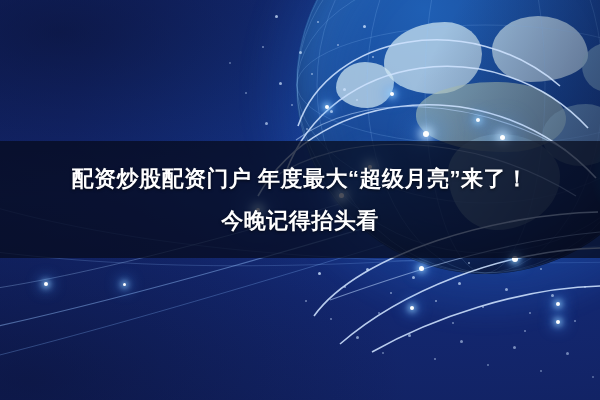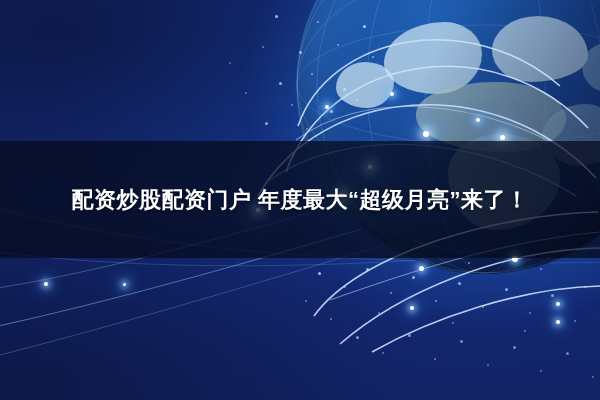--- a/index.html
+++ b/index.html
@@ -271,15 +271,16 @@
     <div class="dot" style="left:452px;top:322px;width:2px;height:2px;opacity:.5;"></div>
     <div class="dot" style="left:524px;top:330px;width:2px;height:2px;opacity:.5;"></div>
     <div class="dot" style="left:468px;top:262px;width:2px;height:2px;opacity:.6;"></div>
     <div class="dot" style="left:540px;top:268px;width:2px;height:2px;opacity:.55;"></div>
     <div class="dot" style="left:584px;top:286px;width:2px;height:2px;opacity:.5;"></div>
   </div>
 
   <div class="caption-band"></div>
   <div class="caption-text">
     <div class="caption-line">配资炒股配资门户 年度最大“超级月亮”来了！</div>
+    <div class="caption-line">今晚记得抬头看</div>
   </div>
 
 </div>
 
 </body></html>

